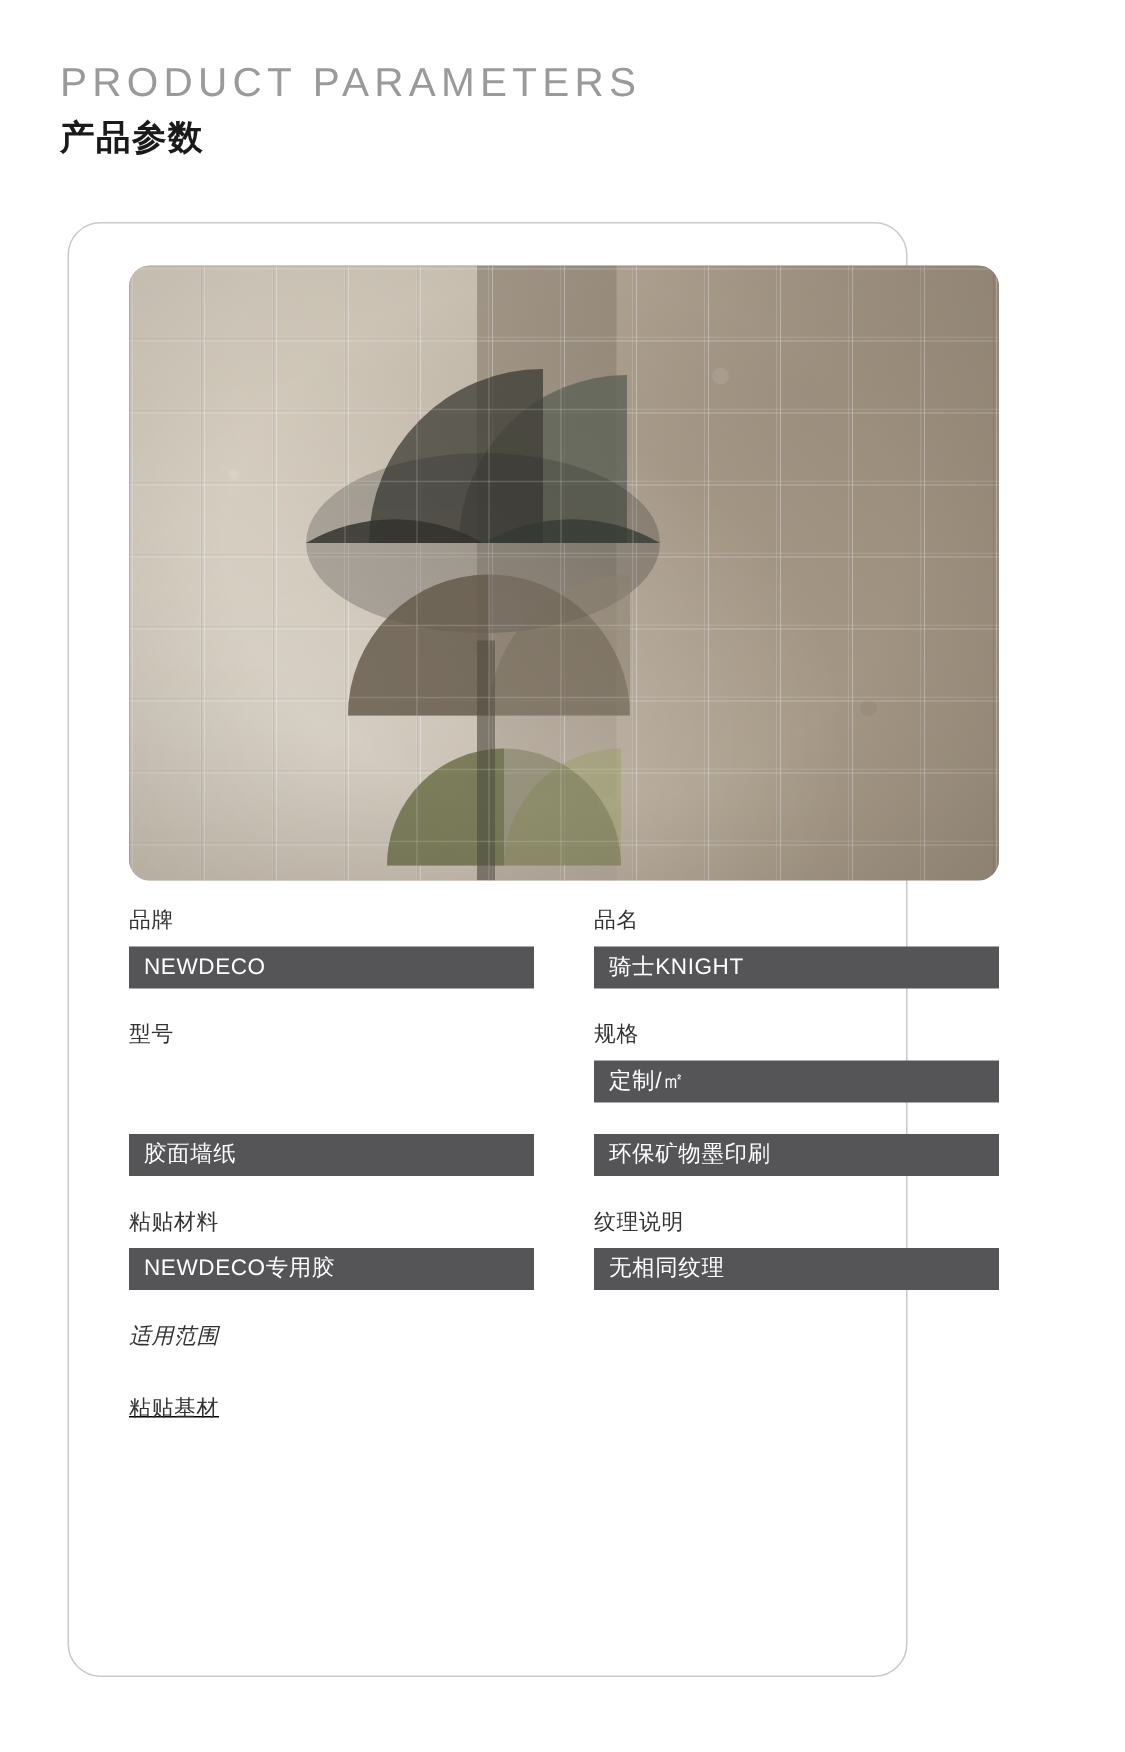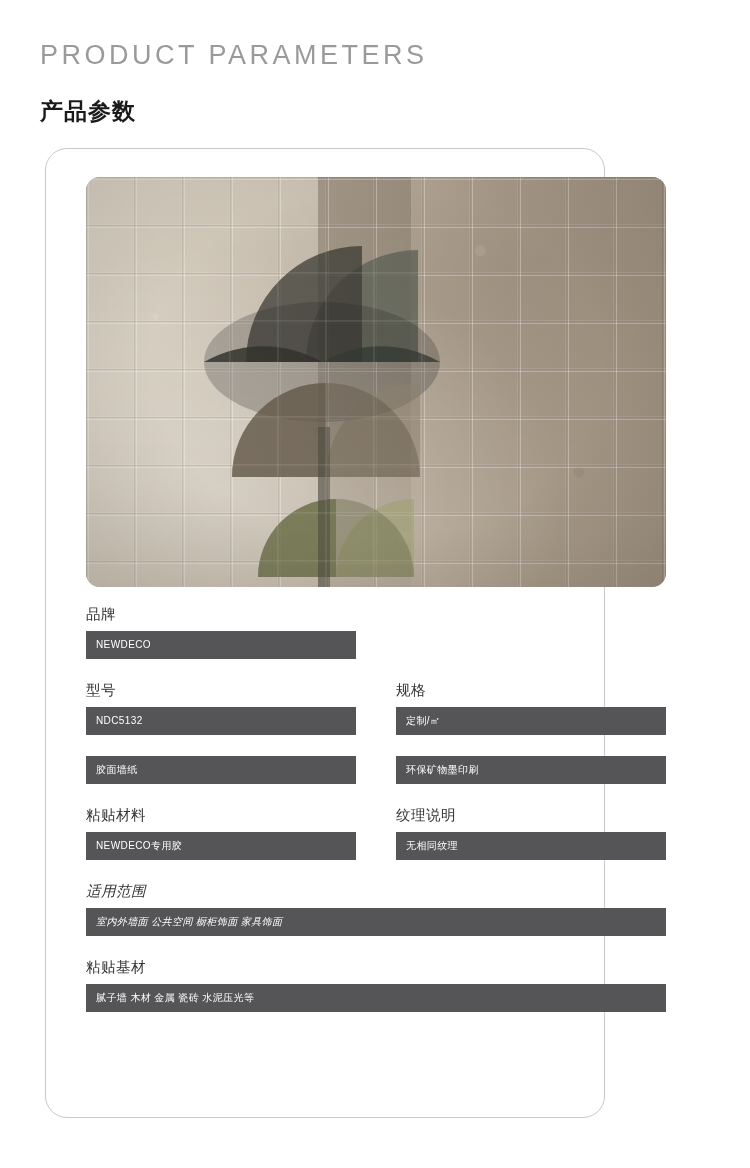--- a/index.html
+++ b/index.html
@@ -31,21 +31,21 @@
   .header .en {
     font-size: 27px;
     letter-spacing: 3.5px;
     color: #9a9a9a;
     font-weight: 400;
     line-height: 34px;
     white-space: nowrap;
     text-align: center;
   }
   .header .cn {
-    margin-top: 24px;
+    margin-top: 4px;
     font-size: 23px;
     color: #1a1a1a;
     font-weight: 700;
     letter-spacing: 1px;
     line-height: 30px;
     white-space: nowrap;
   }
 
   
   .card {
@@ -160,21 +160,21 @@
   .spec-label {
     font-size: 14.5px;
     color: #333333;
     line-height: 20px;
     margin-bottom: 7px;
     letter-spacing: .5px;
   }
   .spec-value {
     background: #555456;
     color: #ffffff;
-    font-size: 10px;
+    font-size: 15px;
     line-height: 28px;
     height: 28px;
     padding: 0 10px;
     box-sizing: border-box;
     white-space: nowrap;
     overflow: hidden;
     letter-spacing: .4px;
   }
 </style>
 </head>
@@ -257,26 +257,29 @@
       </div>
     </div>
 
     <div class="specs">
 
       <div class="spec-row">
         <div class="spec-col">
           <div class="spec-label">品牌</div>
           <div class="spec-value">NEWDECO</div>
         </div>
+        <div class="spec-col">
+          <div class="spec-label">品名</div>
+          <div class="spec-value">骑士KNIGHT</div>
+        </div>
       </div>
 
       <div class="spec-row">
         <div class="spec-col">
           <div class="spec-label">型号</div>
-          <div class="spec-value">NDC5132</div>
         </div>
         <div class="spec-col">
           <div class="spec-label">规格</div>
           <div class="spec-value">定制/㎡</div>
         </div>
       </div>
 
       <div class="spec-row">
         <div class="spec-col">
           <div class="spec-value">胶面墙纸</div>
@@ -293,26 +296,24 @@
         </div>
         <div class="spec-col">
           <div class="spec-label">纹理说明</div>
           <div class="spec-value">无相同纹理</div>
         </div>
       </div>
 
       <div class="spec-row" style="margin-top:12px;font-style:italic;">
         <div class="spec-col full">
           <div class="spec-label">适用范围</div>
-          <div class="spec-value">室内外墙面 公共空间 橱柜饰面 家具饰面</div>
-        </div>
-      </div>
-
-      <div class="spec-row" style="margin-top:12px;">
+        </div>
+      </div>
+
+      <div class="spec-row" style="margin-top:12px;text-decoration:underline;">
         <div class="spec-col full">
           <div class="spec-label">粘贴基材</div>
-          <div class="spec-value">腻子墙 木材 金属 瓷砖 水泥压光等</div>
         </div>
       </div>
 
     </div>
   </div>
 </div>
 
 </body></html>

